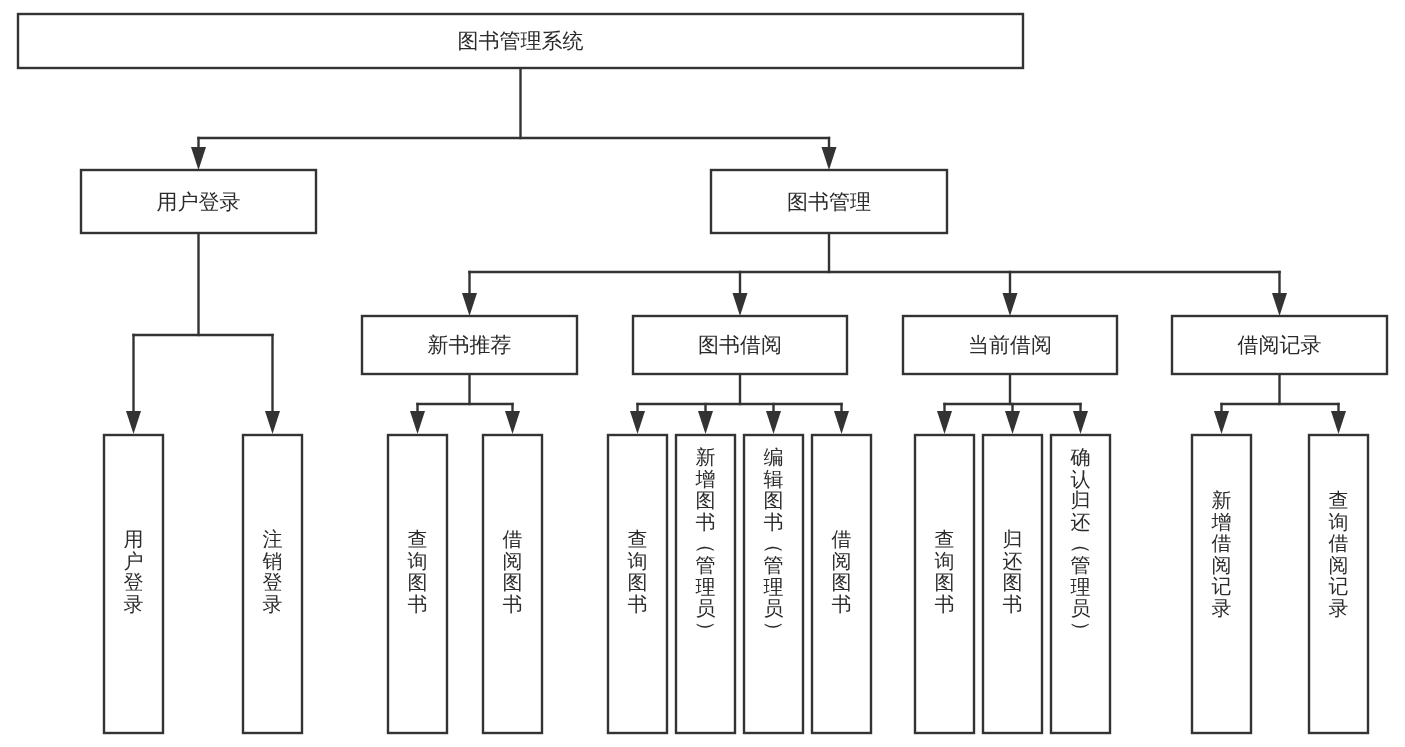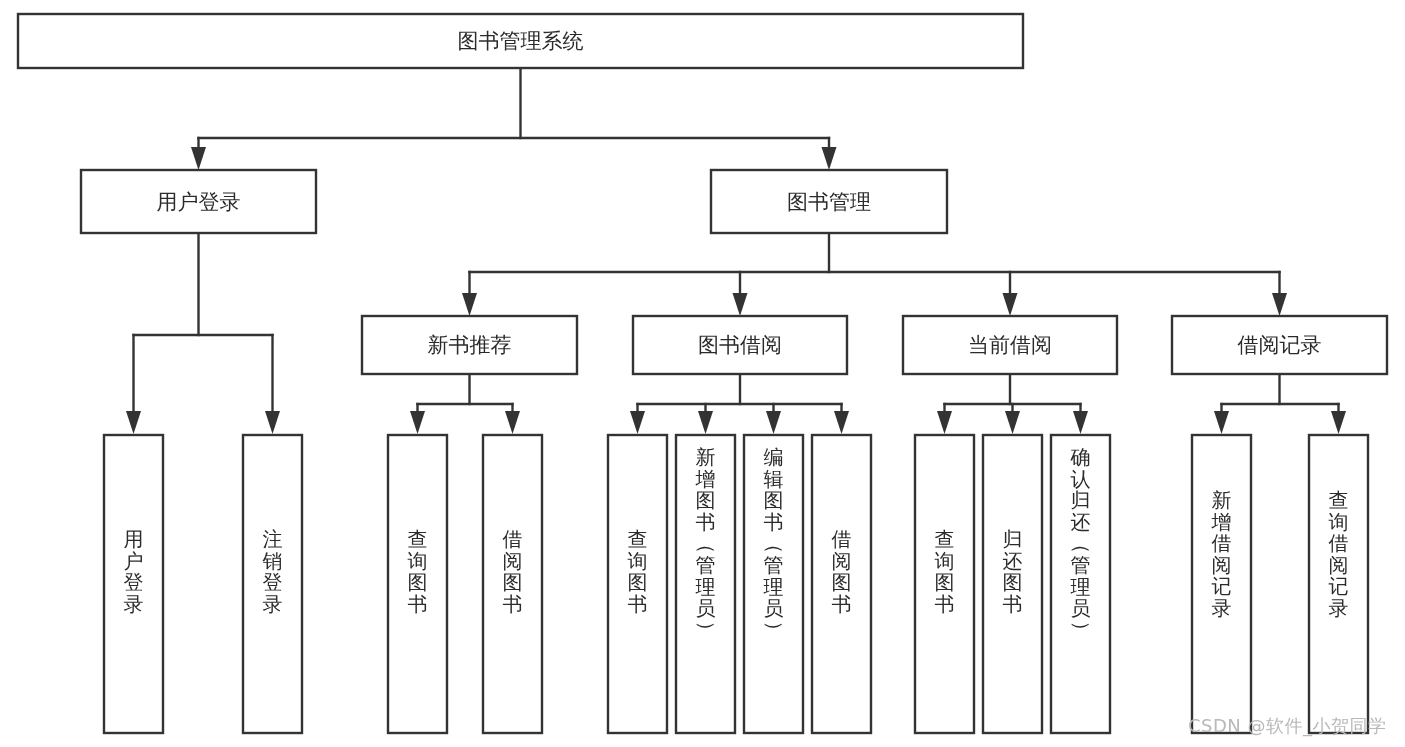--- a/index.html
+++ b/index.html
@@ -286,14 +286,13 @@
       <div class="vlabel" style="left: 1309px; width: 59px; top: 490px; height: 243px;">
         <span class="vchar">查</span>
         <span class="vchar">询</span>
         <span class="vchar">借</span>
         <span class="vchar">阅</span>
         <span class="vchar">记</span>
         <span class="vchar">录</span>
       </div>
     </div>
 
-  <div class="watermark">CSDN @软件_小贺同学</div>
 </div>
 
 </body></html>

